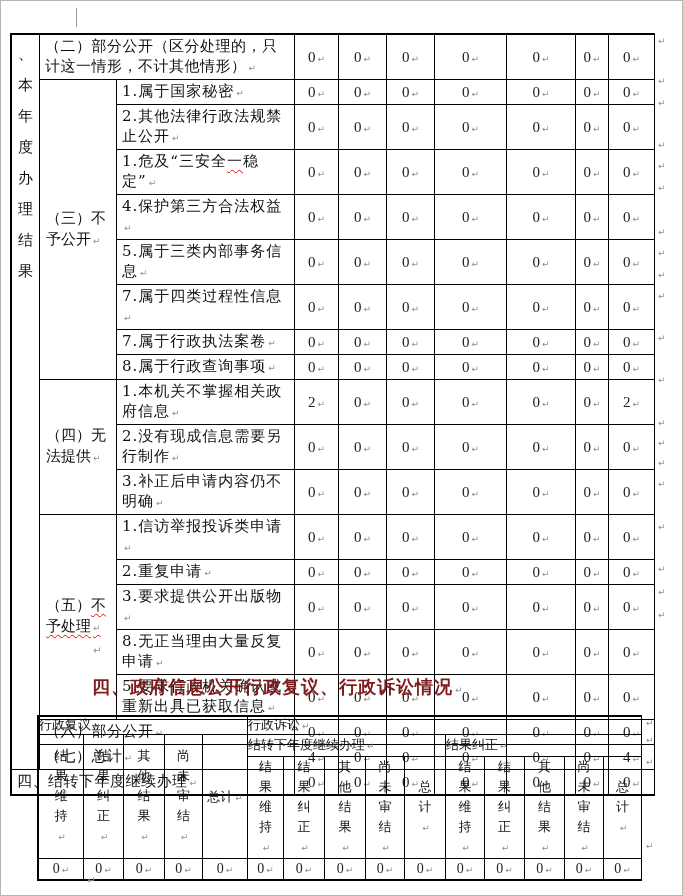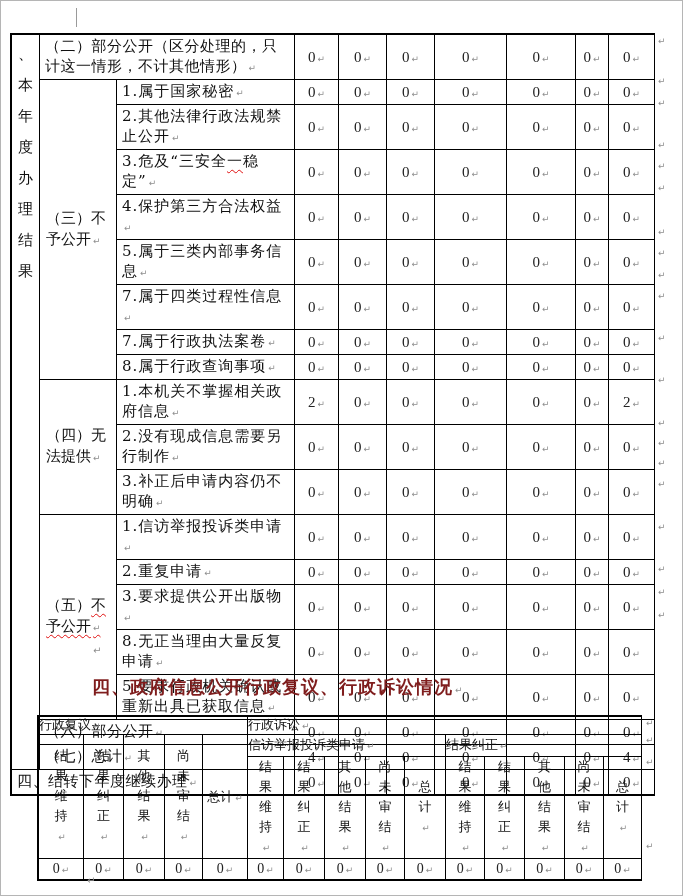--- a/index.html
+++ b/index.html
@@ -87,21 +87,21 @@
         <td class="lab pm">2.其他法律行政法规禁止公开</td>
         <td class="v pm">0</td>
         <td class="v pm">0</td>
         <td class="v pm">0</td>
         <td class="v pm">0</td>
         <td class="v pm">0</td>
         <td class="v pm">0</td>
         <td class="v pm">0</td>
       </tr>
       <tr style="height:21px">
-        <td class="lab pm"><span>3.危及“三安全</span><span class="wavy">一</span><span>稳定”</span></td>
+        <td class="lab pm"><span>1.危及“三安全</span><span class="wavy">一</span><span>稳定”</span></td>
         <td class="v pm">0</td>
         <td class="v pm">0</td>
         <td class="v pm">0</td>
         <td class="v pm">0</td>
         <td class="v pm">0</td>
         <td class="v pm">0</td>
         <td class="v pm">0</td>
       </tr>
       <tr style="height:22px">
         <td class="lab pm">4.保护第三方合法权益</td>
@@ -181,21 +181,21 @@
         <td class="v pm">0</td>
         <td class="v pm">0</td>
         <td class="v pm">0</td>
         <td class="v pm">0</td>
         <td class="v pm">0</td>
         <td class="v pm">0</td>
         <td class="v pm">0</td>
       </tr>
       <tr style="height:20px">
         <td class="grp" rowspan="5">
-          <div class="gw"><span>（五）</span><span class="wavy pm">不予公开</span></div>
+          <div class="gw"><span>（五）</span><span class="wavy pm">不予处理</span></div>
         </td>
         <td class="lab pm">1.信访举报投诉类申请</td>
         <td class="v pm">0</td>
         <td class="v pm">0</td>
         <td class="v pm">0</td>
         <td class="v pm">0</td>
         <td class="v pm">0</td>
         <td class="v pm">0</td>
         <td class="v pm">0</td>
       </tr>
@@ -329,21 +329,21 @@
         <td class="vh" rowspan="2">
               <div class="vhw pm">结果纠正</div>
             </td>
         <td class="vh" rowspan="2">
               <div class="vhw pm">其他结果</div>
             </td>
         <td class="vh" rowspan="2">
               <div class="vhw pm">尚未审结</div>
             </td>
         <td class="tc" rowspan="2"><span class="pm">总计</span></td>
-        <td class="h1" colspan="5"><span class="pm">信访举报投诉类申请</span></td>
+        <td class="h1" colspan="5"><span class="pm">结转下年度继续办理</span></td>
         <td class="h1" colspan="5"><span class="pm">结果纠正</span></td>
       </tr>
       <tr style="height:84px">
         <td class="vh">
               <div class="vhw pm">结果维持</div>
             </td>
         <td class="vh">
               <div class="vhw pm">结果纠正</div>
             </td>
         <td class="vh">

